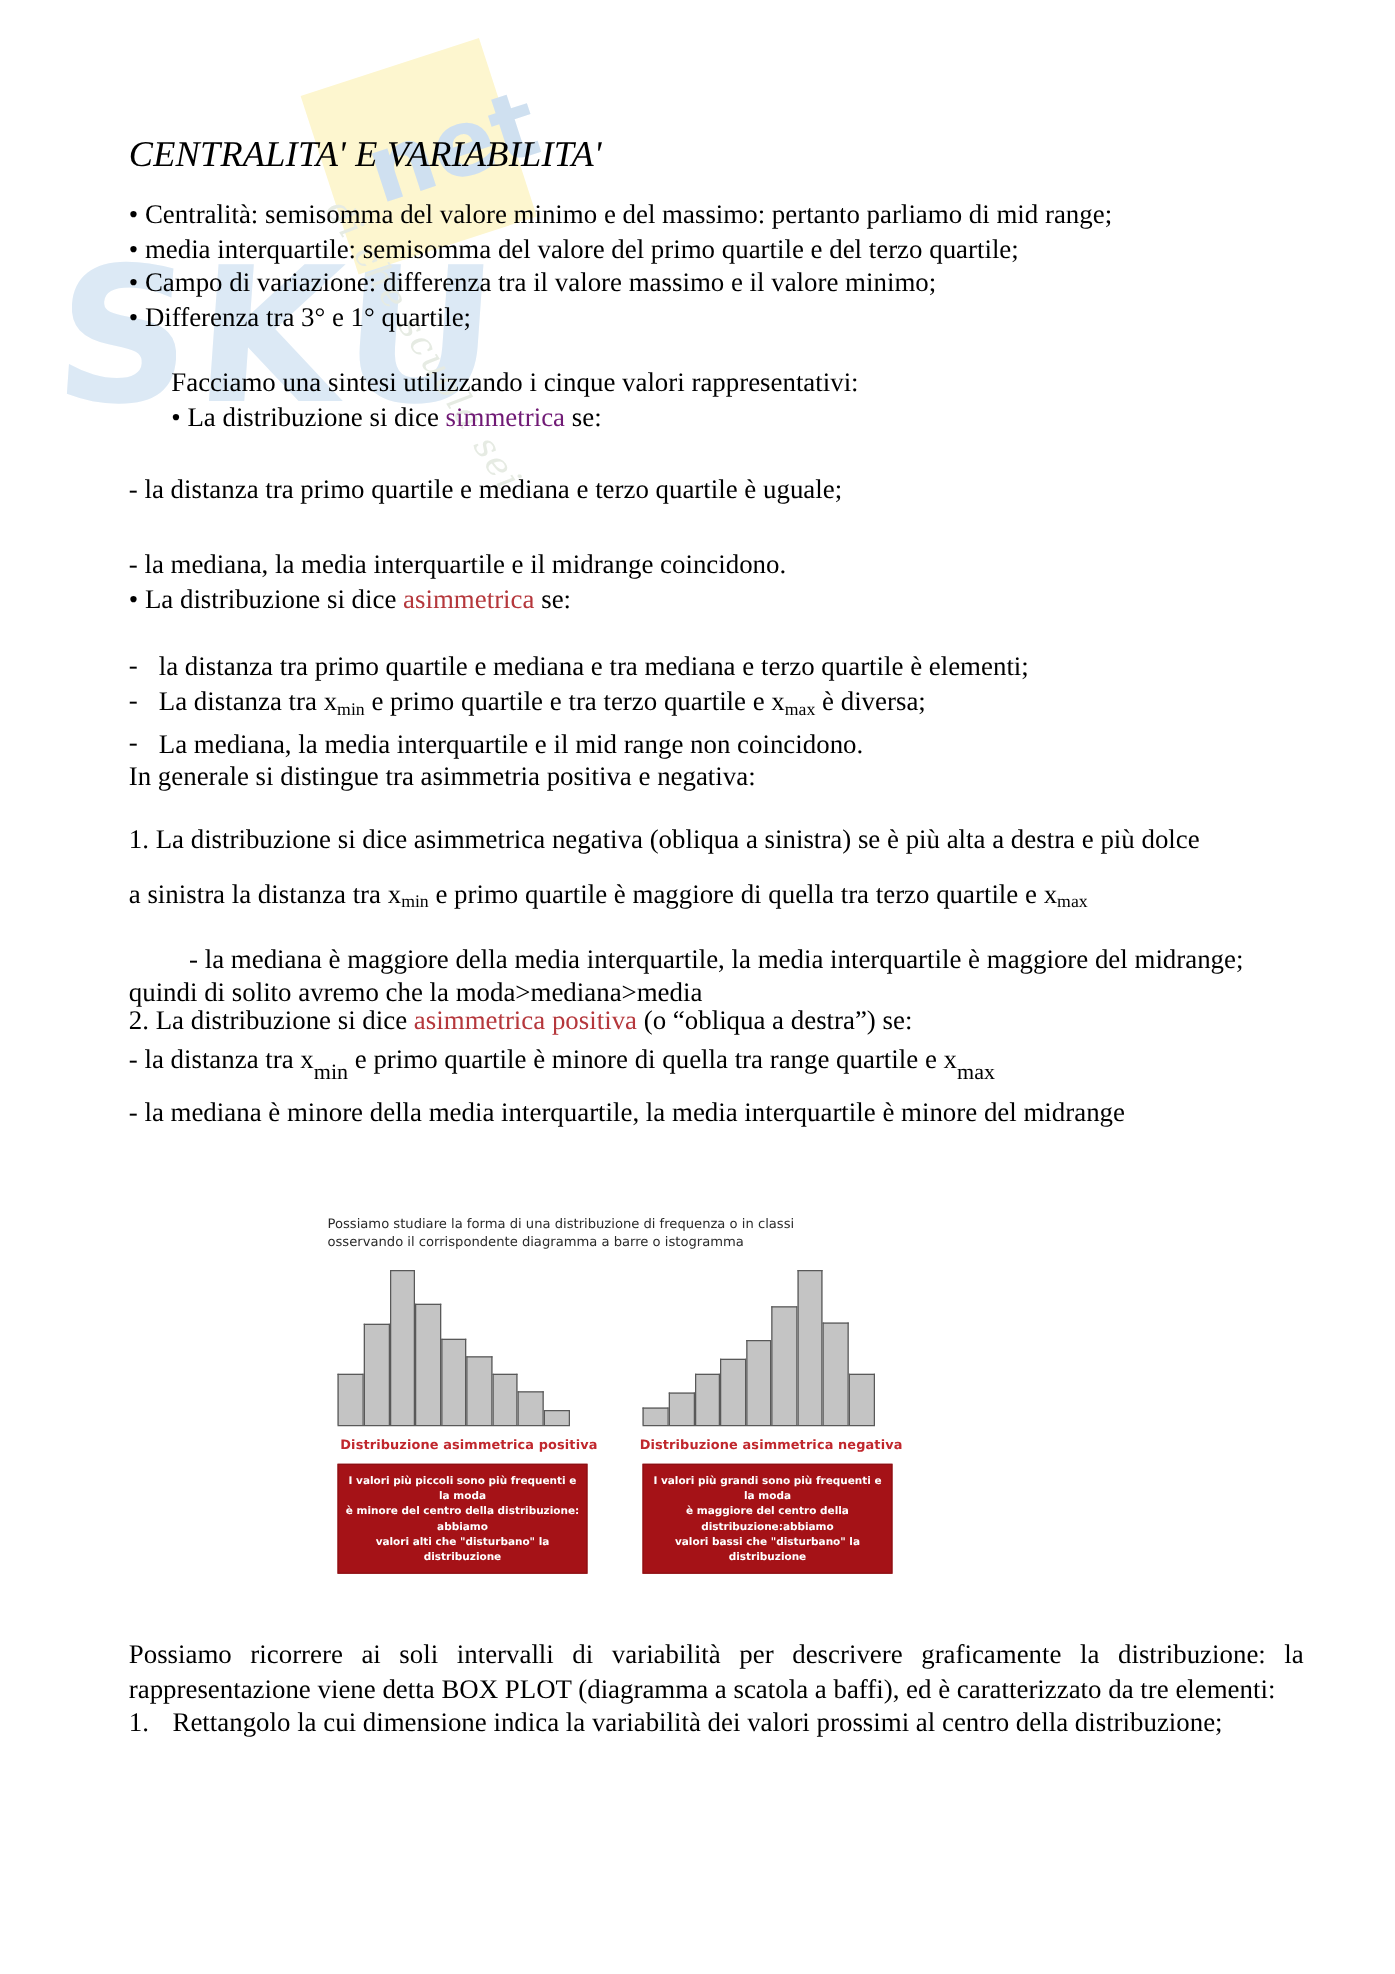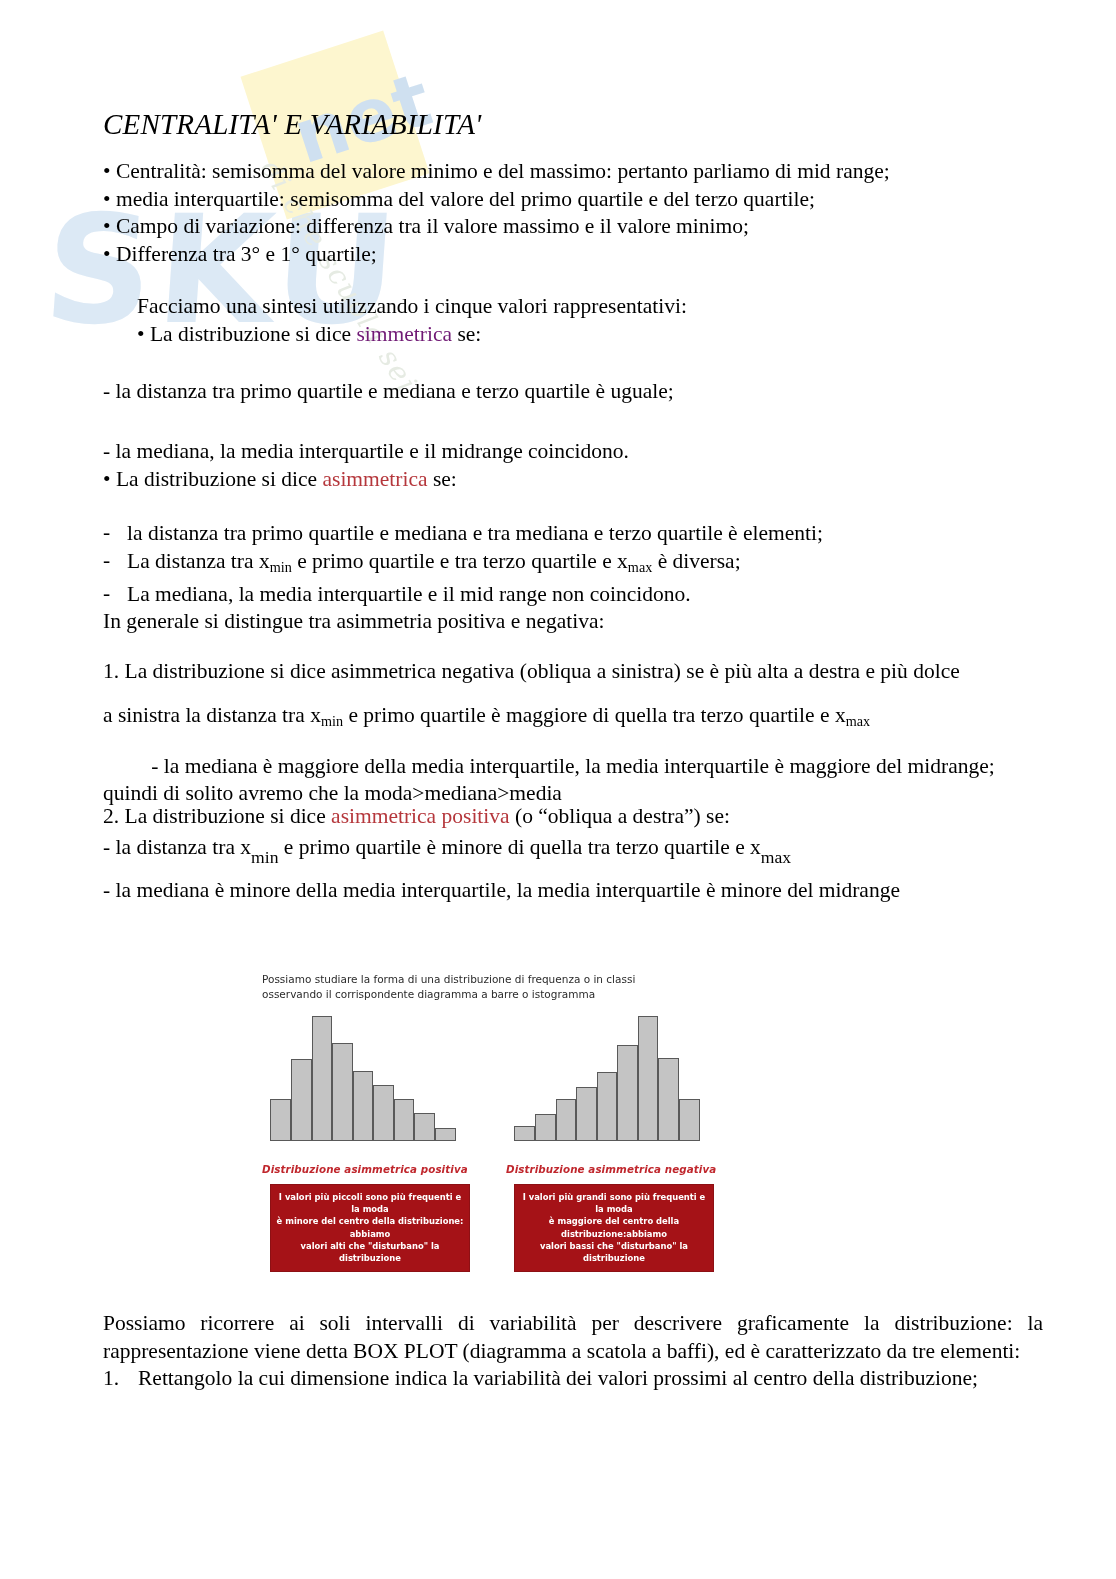--- a/index.html
+++ b/index.html
@@ -173,24 +173,23 @@
     margin: 0 auto 0 8px;
   }
   .bar {
     width: 20.6px;
     background: #c4c4c4;
     border: 1.3px solid #595959;
     border-bottom: none;
     box-sizing: border-box;
   }
   .chart-label {
-    margin-top: 22px;
-    text-align: left;
-    font-family: "DejaVu Sans", sans-serif;
-    font-style: italic;
+    margin-top: 9px;
+    text-align: right;
+    font-family: "DejaVu Sans", sans-serif;
     font-weight: 700;
     font-size: 10.3px;
     color: #c0272d;
     letter-spacing: 0.1px;
   }
   .red-box {
     margin: 9px auto 0 auto;
     width: 200px;
     background: #a51217;
     border: 1.2px solid #8d1014;
@@ -268,21 +267,21 @@
       </div>
       <div class="line" style="margin-top:18px;text-align:center;">- la mediana è maggiore della media interquartile, la media interquartile è maggiore del midrange;</div>
       <div class="line">quindi di solito avremo che la moda&gt;mediana&gt;media</div>
     </div>
 
     <div class="block wide" style="top:803px;">
       <div class="line">
         <span>2. La distribuzione si dice </span><span class="red-plain">asimmetrica positiva</span><span> (o “obliqua a destra”) se:</span>
       </div>
       <div class="line" style="line-height:32px;">
-        <span>- la distanza tra x</span><span class="sub-low">min</span><span> e primo quartile è minore di quella tra terzo quartile e x</span><span class="sub-low">max</span>
+        <span>- la distanza tra x</span><span class="sub-low">min</span><span> e primo quartile è minore di quella tra range quartile e x</span><span class="sub-low">max</span>
       </div>
       <div class="line" style="margin-top:4px;">- la mediana è minore della media interquartile, la media interquartile è minore del midrange</div>
     </div>
 
     <div class="figure">
       <div class="fig-caption">Possiamo studiare la forma di una distribuzione di frequenza o in classi osservando il corrispondente diagramma a barre o istogramma</div>
 
       <div class="charts-row">
 
         <div class="chart-block">

